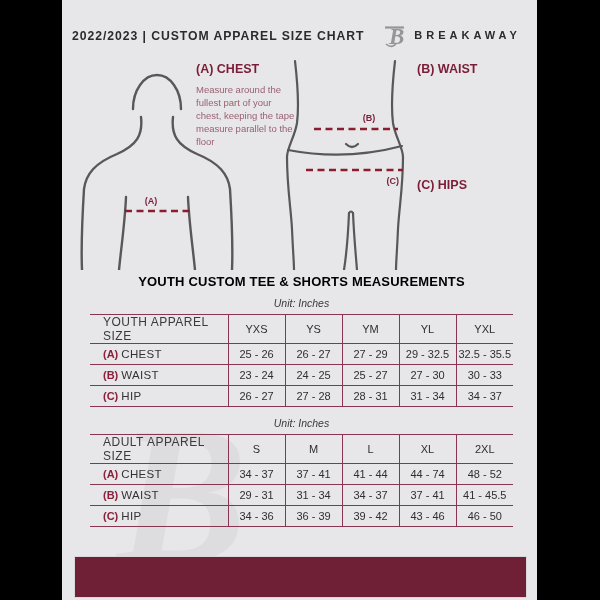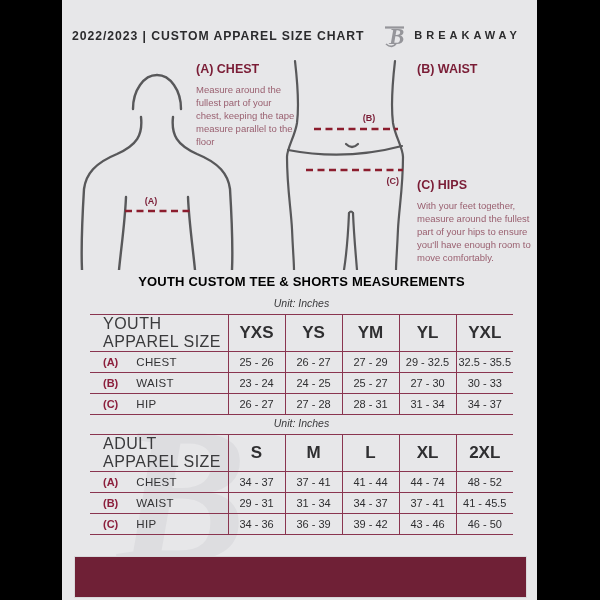--- a/index.html
+++ b/index.html
@@ -52,24 +52,24 @@
   table{border-collapse:collapse;table-layout:fixed;width:423px;background:transparent;}
   col.c-label{width:138px;}
   col.c-size{width:57px;}
   td{
     border-top:1.5px solid #8a3550;border-bottom:1.5px solid #8a3550;
     height:20px;text-align:center;font-size:11px;color:#2f2f31;padding:0;
   }
   td:not(:last-child){border-right:1.5px solid #8a3550;}
   tr.head td{height:19px;}
   td.label-cell{text-align:left;padding-left:13px;}
-  .size-head{font-weight:bold;font-size:17px;color:#2f2f31;}
-  .tbl-corner{font-size:16px;letter-spacing:.5px;color:#3a3a3c;}
+  .size-head{font-weight:normal;font-size:11px;color:#2f2f31;}
+  .tbl-corner{font-size:12px;letter-spacing:.5px;color:#3a3a3c;}
   .row-prefix{font-weight:bold;color:#8c1f3c;}
-  .row-name{color:#333335;font-size:11.5px;letter-spacing:.3px;margin-left:15px;}
+  .row-name{color:#333335;font-size:11.5px;letter-spacing:.3px;}
   
   .footer-bar{
     position:absolute;left:12px;top:556px;width:451px;height:40px;
     background:#6f2036;border:1px solid #d8d8da;z-index:2;
   }
 </style>
 </head>
 <body>
 
 <div class="page">
@@ -118,21 +118,20 @@
 
   <div id="block-chest" class="measure-block">
     <p class="measure-heading">(A) CHEST</p>
     <p class="measure-desc">Measure around the fullest part of your chest, keeping the tape measure parallel to the floor</p>
   </div>
   <div id="block-waist" class="measure-block">
     <p class="measure-heading">(B) WAIST</p>
   </div>
   <div id="block-hips" class="measure-block">
     <p class="measure-heading">(C) HIPS</p>
-    <p class="measure-desc">With your feet together, measure around the fullest part of your hips to ensure you'll have enough room to move comfortably.</p>
   </div>
 
   <div id="youth-section" class="table-block">
     <div class="tbl-title">YOUTH CUSTOM TEE &amp; SHORTS MEASUREMENTS</div>
     <div class="tbl-unit">Unit: Inches</div>
     <table>
       <colgroup>
           <col class="c-label">
           <col class="c-size">
           <col class="c-size">

